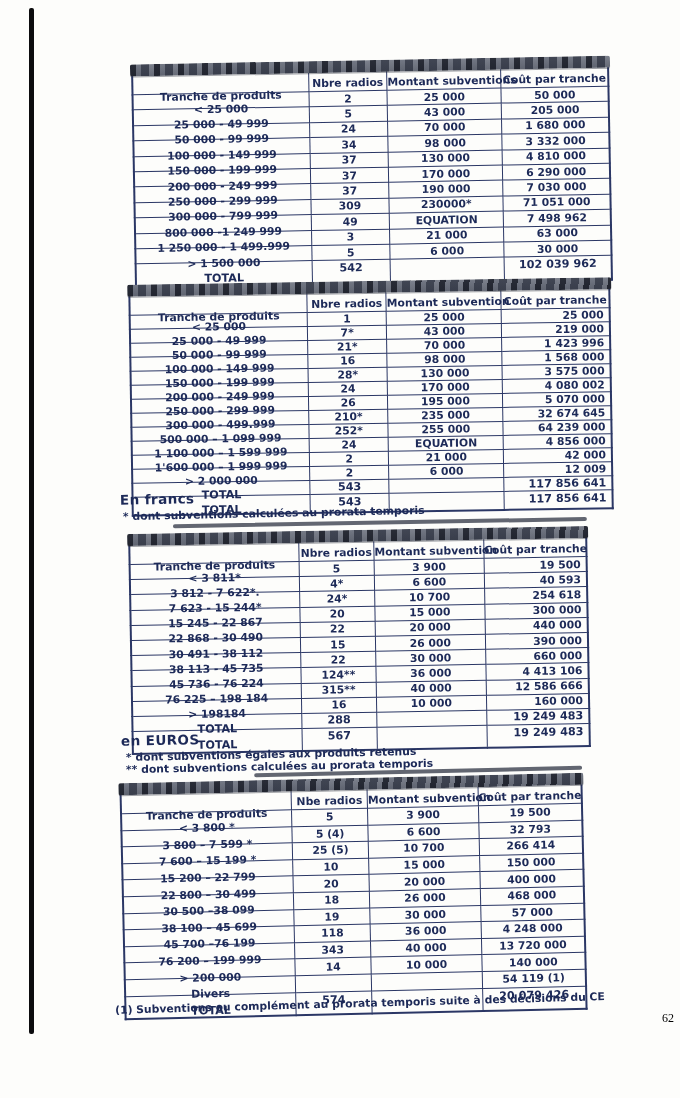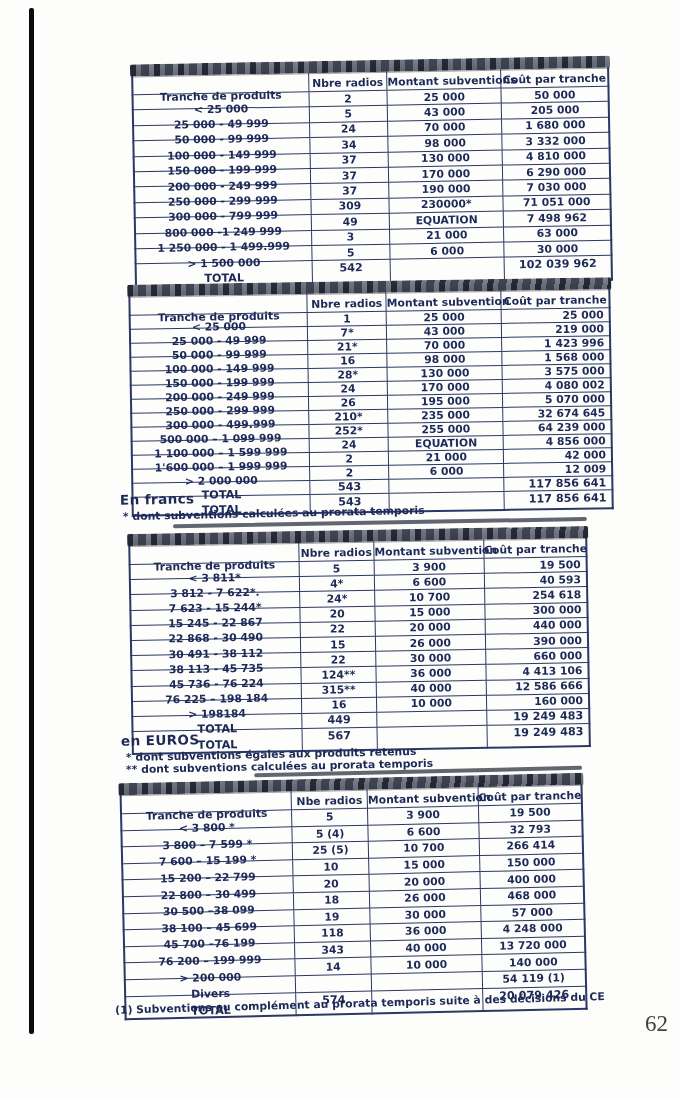--- a/index.html
+++ b/index.html
@@ -61,22 +61,22 @@
   }
   .note-line{
     position:absolute; font-size:10.8px; font-weight:600; color:#1d2a58;
     transform:rotate(-1.2deg);
   }
   .footnote{
     position:absolute; font-size:10.8px; font-weight:600; color:#1d2a58;
     transform:rotate(-1.6deg);
   }
   .page-num{
-    position:absolute; left:645px; top:1011px;
-    font-family:"Liberation Serif", serif; font-size:23px; color:#404040;
+    position:absolute; left:662px; top:1011px;
+    font-family:"Liberation Serif", serif; font-size:12px; color:#000000;
   }
 </style>
 </head>
 <body>
 
 <div class="page">
 
   <div class="scan-bar"></div>
 
   <div class="twrap tilt1 t1" style="left:133px; top:63px; width:478px;">
@@ -350,21 +350,21 @@
             <td class="c4"><span>12 586 666</span></td>
           </tr>
           <tr>
             <td class="c1"><span class="shift">&gt; 198184</span></td>
             <td class="c2"><span>16</span></td>
             <td class="c3"><span>10 000</span></td>
             <td class="c4"><span>160 000</span></td>
           </tr>
           <tr class="boldrow">
             <td class="c1"><span class="shift">TOTAL</span></td>
-            <td class="c2"><span>449</span></td>
+            <td class="c2"><span>288</span></td>
             <td class="c3"><span></span></td>
             <td class="c4"><span>19 249 483</span></td>
           </tr>
           <tr class="boldrow">
             <td class="c1"><span class="shift">TOTAL</span></td>
             <td class="c2"><span>567</span></td>
             <td class="c3"><span></span></td>
             <td class="c4"><span>19 249 483</span></td>
           </tr>
         </tbody>

